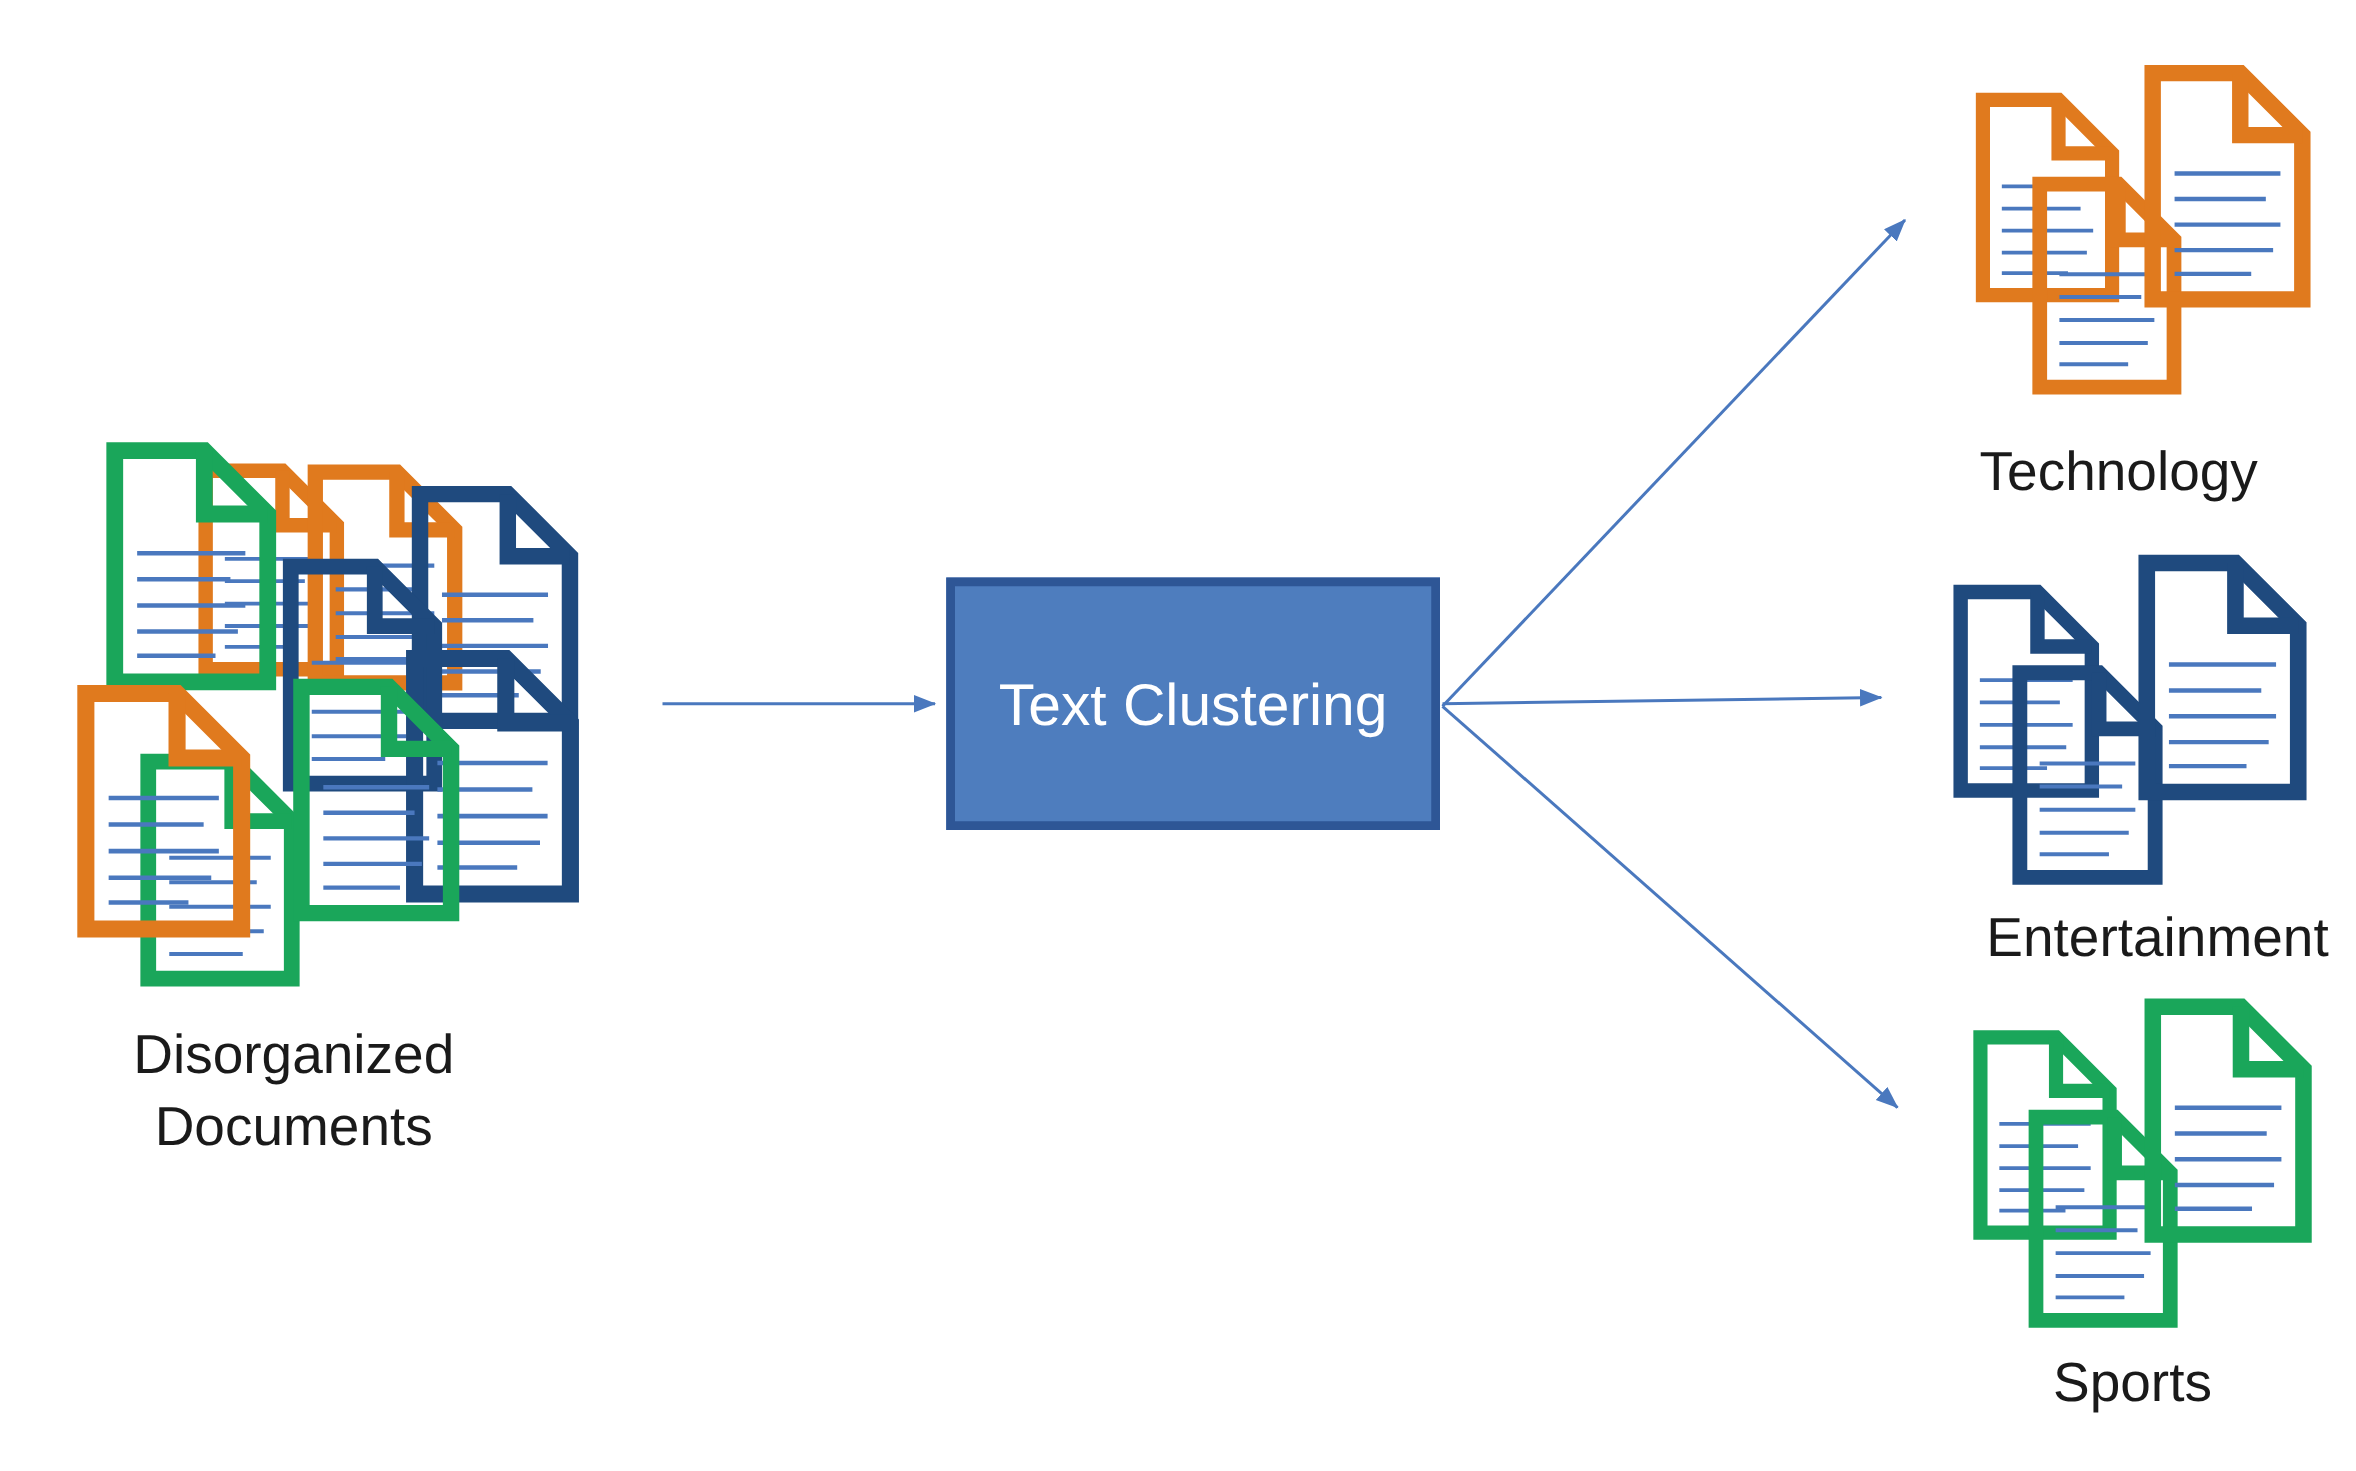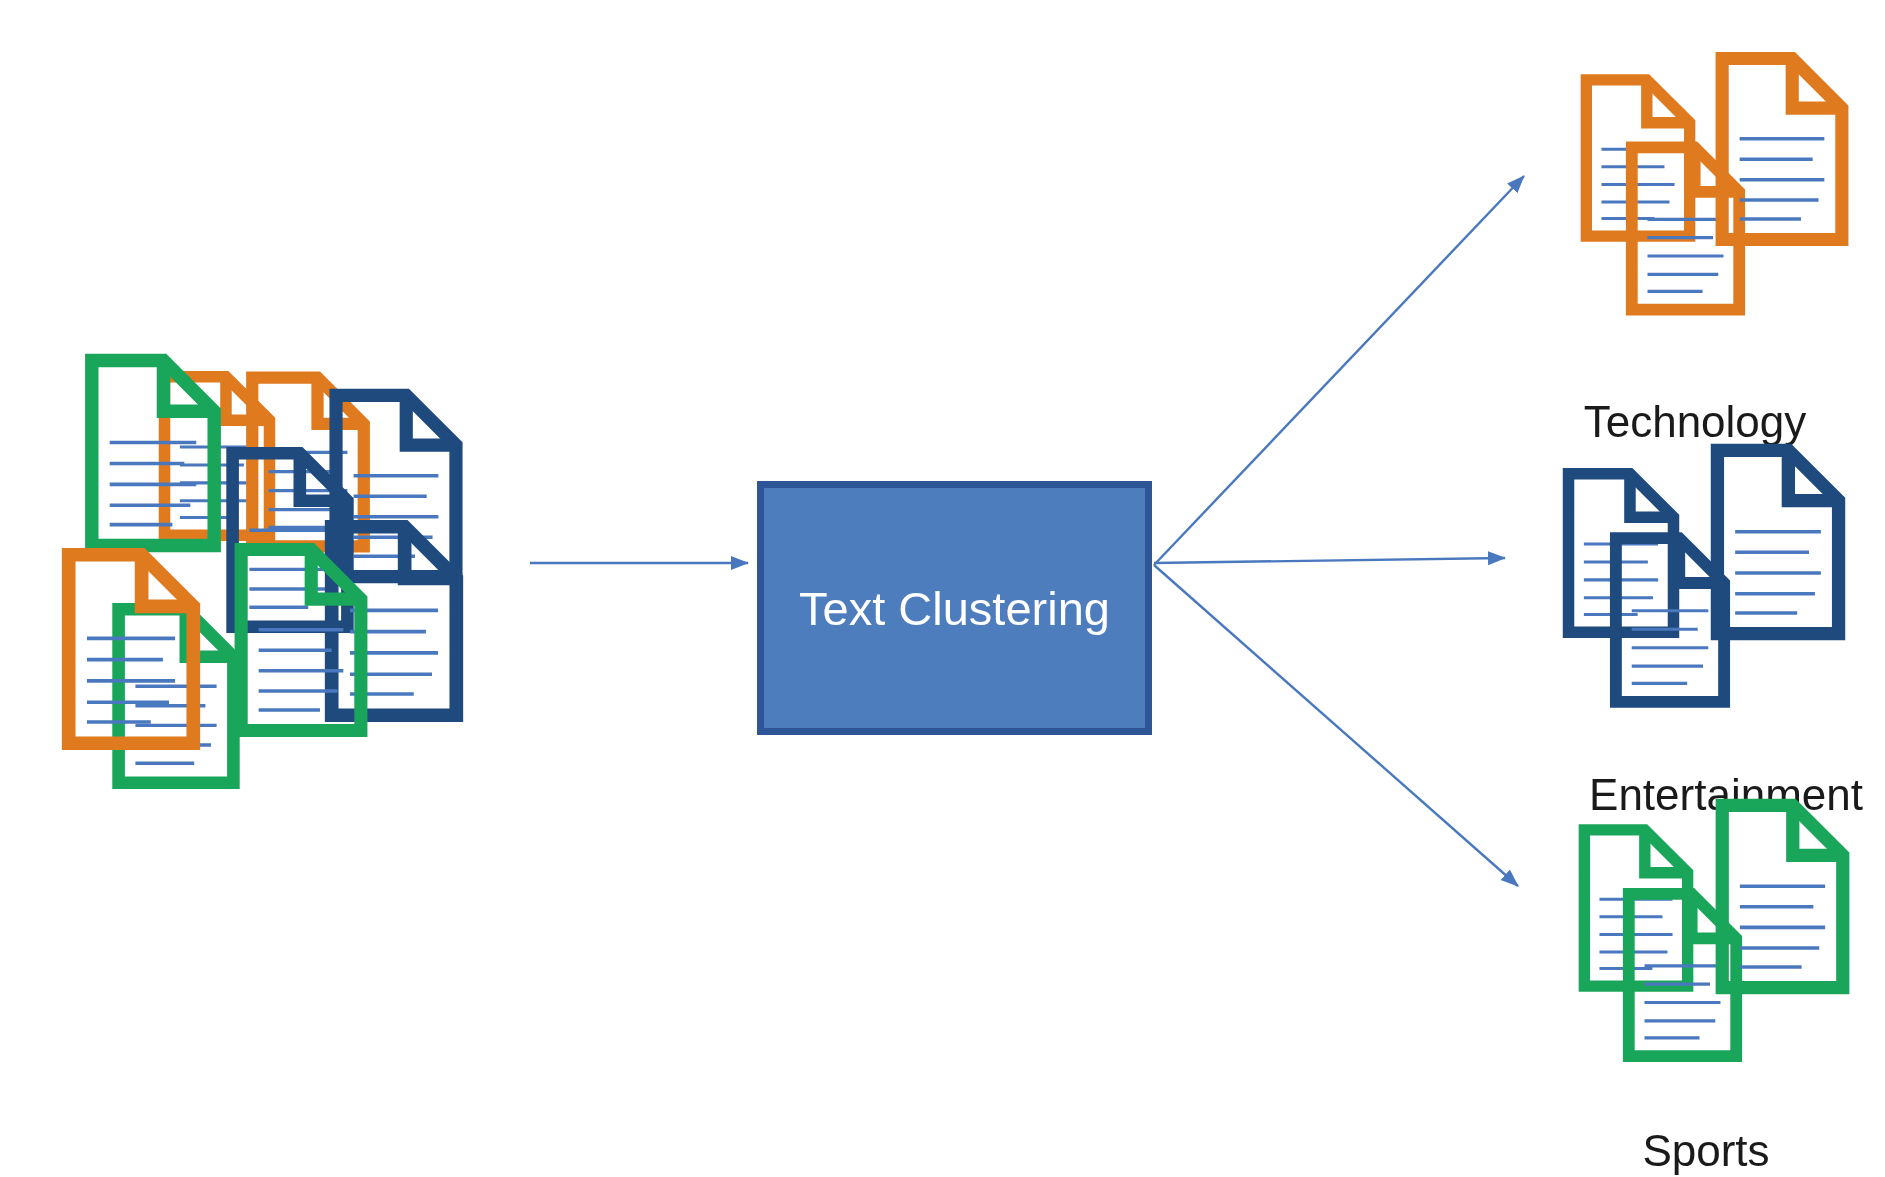--- a/index.html
+++ b/index.html
@@ -18,32 +18,30 @@
   .page,.fold{fill:none;stroke:currentColor;stroke-width:9;stroke-linejoin:miter;}
   .tl{stroke:currentColor;stroke-width:7;}
   .c-orange{color:var(--doc-orange,#E07A1E);}
   .c-green{color:var(--doc-green,#1AA65A);}
   .c-navy{color:var(--doc-navy,#1F4A7E);}
   .label{
     position:absolute;
     text-align:center;
     font-size:44px;line-height:1.32;
     color:var(--label-text,#1A1A1A);
-    margin-top:44px;
   }
   .process-box{
     position:absolute;
-    left:757px;top:462px;width:395px;height:254px;
+    left:757px;top:462px;width:395px;height:202px;
     box-sizing:border-box;
     background:var(--box-fill,#4E7DBE);
     border:7px solid var(--box-border,#2E5696);
     display:flex;align-items:center;justify-content:center;
     color:var(--box-text,#FFFFFF);
     font-size:47px;
-    margin-top:19px;
   }
 </style>
 </head>
 <body>
 
 <div class="canvas">
 
   <svg class="overlay" width="1885" height="1177" viewBox="0 0 1885 1177">
     <defs>
       <symbol id="doc" viewBox="0 0 100 134">
@@ -69,20 +67,21 @@
     <use href="#doc" class="c-orange" x="113" y="18" width="128" height="176"></use>
     <use href="#doc" class="c-orange" x="200" y="20" width="136" height="184"></use>
     <use href="#doc" class="c-navy" x="280" y="38" width="152" height="196"></use>
     <use href="#doc" class="c-navy" x="180" y="95" width="140" height="190"></use>
     <use href="#doc" class="c-green" x="38" y="3" width="150" height="200"></use>
     <use href="#doc" class="c-navy" x="278" y="168" width="152" height="206"></use>
     <use href="#doc" class="c-green" x="66" y="240" width="140" height="212"></use>
     <use href="#doc" class="c-orange" x="15" y="196" width="152" height="206"></use>
     <use href="#doc" class="c-green" x="188" y="190" width="146" height="200"></use>
   </svg>
+  <div class="label" style="left:25px;top:815px;width:420px">Disorganized Documents</div>
 
   <div class="process-box">
     <span>Text Clustering</span>
   </div>
 
   <svg class="cluster" style="left:1575px;top:50px" width="282" height="285" viewBox="0 0 282 285">
     <use href="#doc" class="c-orange" x="0" y="10" width="126" height="196"></use>
     <use href="#doc" class="c-orange" x="45" y="78" width="131" height="201"></use>
     <use href="#doc" class="c-orange" x="134" y="0" width="146" height="198"></use>
   </svg>

